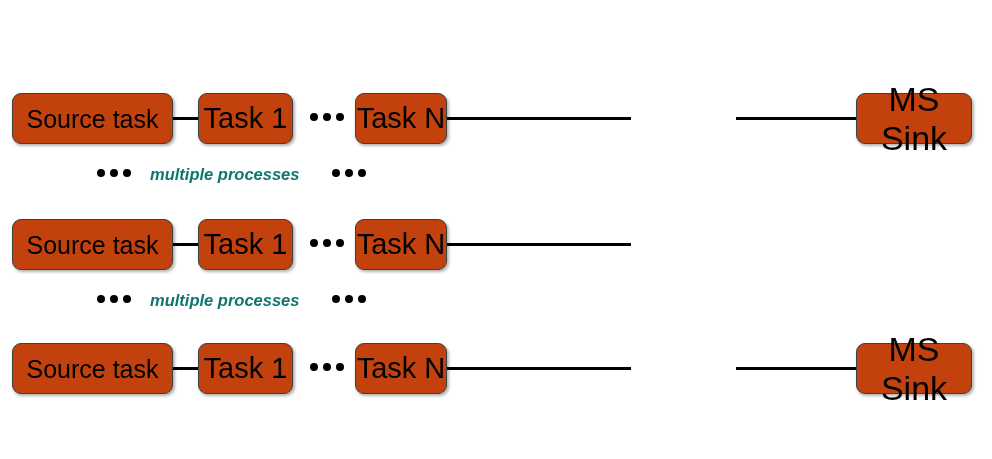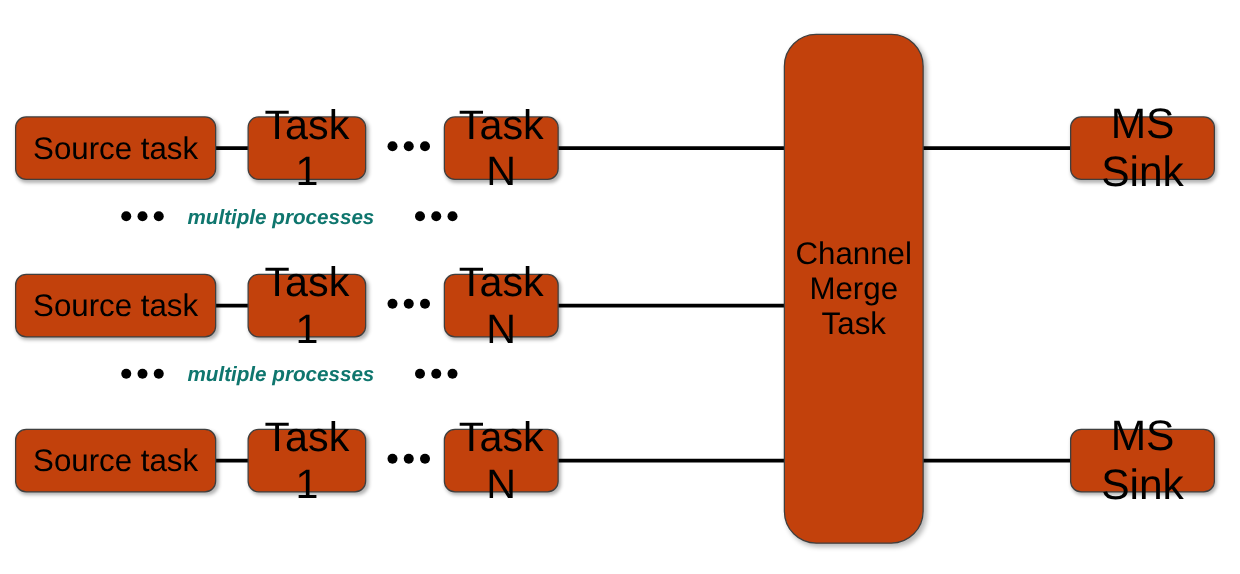--- a/index.html
+++ b/index.html
@@ -26,21 +26,21 @@
     display: flex;
     align-items: center;
     justify-content: center;
     text-align: center;
     color: #000000;
     box-shadow: 1.5px 2px 3px rgba(0,0,0,0.30);
     z-index: 3;
     line-height: 1.12;
   }
   .node.src   { font-size: 25px; }
-  .node.task  { font-size: 33px; }
+  .node.task  { font-size: 29px; }
   .node.sink  { font-size: 34px; }
   .node.merge {
     font-size: 25px;
     border-radius: 26px;
     flex-direction: column;
     box-shadow: 2px 2px 4px rgba(0,0,0,0.28);
   }
   .merge-line { display: block; }
 
   
@@ -148,23 +148,18 @@
     <i></i>
     <i></i>
     <i></i>
   </div>
 
   <div class="node task" style="left:355px; top:343px; width:92px; height:51px;">Task N</div>
 
   <div class="edge" style="left:736px; top:116.5px; width:124px;"></div>
   <div class="edge" style="left:736px; top:366.5px; width:124px;"></div>
 
-  <div class="node merge" style="left:627px; top:27px; width:112px; height:408px;">
-    <span class="merge-line">Channel</span>
-    <span class="merge-line">Merge</span>
-    <span class="merge-line">Task</span>
-  </div>
 
   <div class="node sink" style="left:856px; top:93px; width:116px; height:51px;">MS Sink</div>
 
   <div class="node sink" style="left:856px; top:343px; width:116px; height:51px;">MS Sink</div>
 
 </div>
 
 </body></html>

